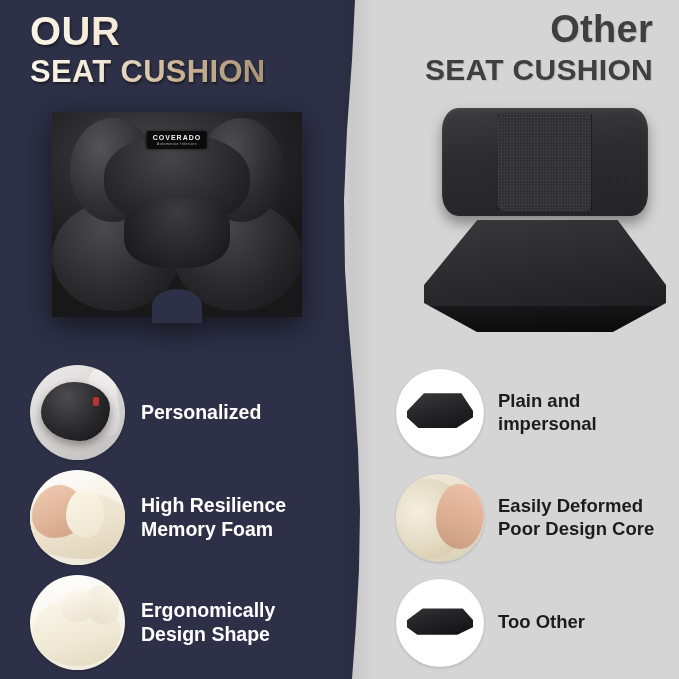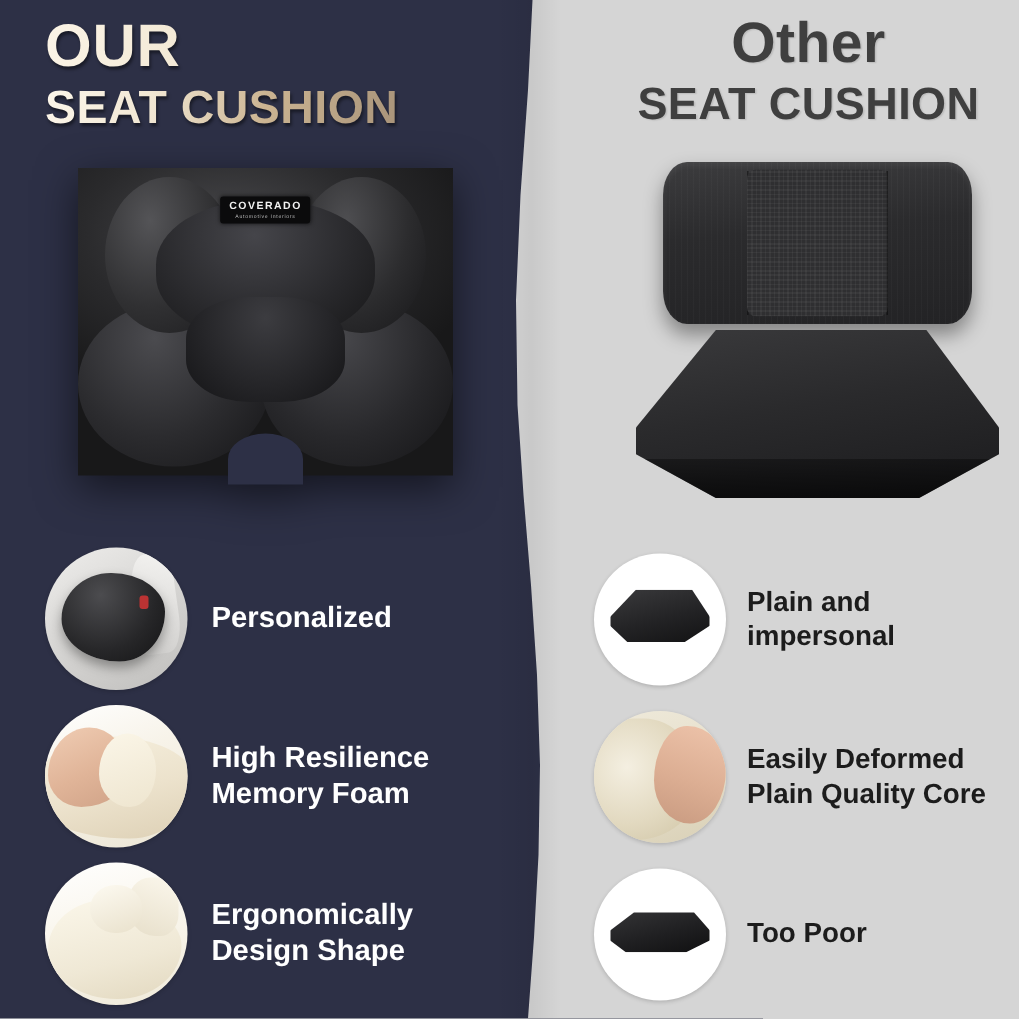--- a/index.html
+++ b/index.html
@@ -47,21 +47,20 @@
   .t-seat-left {
     font-size:31px; font-weight:bold; letter-spacing:0.3px; line-height:1.15; margin-top:2px;
     background:linear-gradient(95deg,#fcf6ea 0%,#f1e7d3 30%,#cbb492 62%,#a9947a 100%);
     -webkit-background-clip:text; background-clip:text; color:transparent;
     -webkit-text-fill-color:transparent;
     filter:drop-shadow(1px 2px 1px rgba(0,0,0,0.45));
   }
   .t-other {
     font-size:38px; font-weight:bold; color:#3f3f3f; line-height:1.05; letter-spacing:0.3px;
     text-shadow:1px 1px 1px rgba(0,0,0,0.12);
-    text-align:center;
   }
   .t-seat-right {
     font-size:30px; font-weight:bold; color:#3f3f3f; line-height:1.15; letter-spacing:0.3px;
     margin-top:3px; text-shadow:1px 1px 1px rgba(0,0,0,0.12);
   }
 
   
   .hero-left { position:absolute; left:52px; top:112px; width:250px; height:205px; }
   .lumbar {
     position:absolute; inset:0;
@@ -326,29 +325,29 @@
       </div>
     </div>
 
     <div class="frow">
       <div class="thumb th-deform">
         <div class="lump"></div>
         <div class="thumbf"></div>
       </div>
       <div class="flabel">
         <span>Easily Deformed</span>
-        <span>Plain Quality Core</span>
+        <span>Poor Design Core</span>
       </div>
     </div>
 
     <div class="frow">
       <div class="thumb th-thin">
         <div class="pad"></div>
       </div>
       <div class="flabel">
-        <span>Too Poor</span>
+        <span>Too Other</span>
         <span></span>
       </div>
     </div>
 
   </div>
 
 </div>
 
 </body></html>

